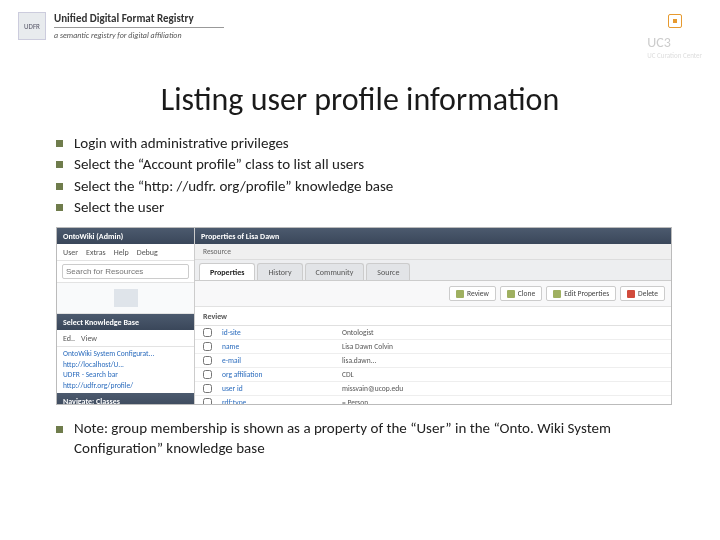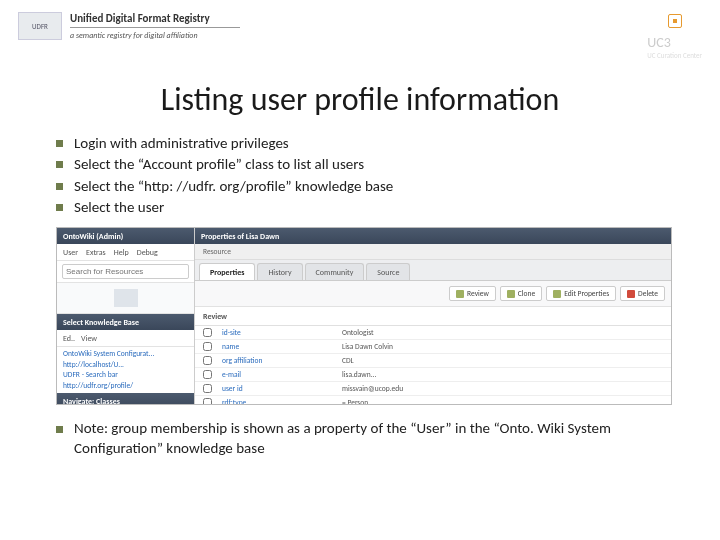--- a/index.html
+++ b/index.html
@@ -8,21 +8,21 @@
     font-family: "Segoe UI", Calibri, Arial, sans-serif;
     color: #222; position: relative;
   }
   
   .header {
     display: flex; justify-content: space-between; align-items: flex-start;
     padding: 12px 18px 6px 18px;
   }
   .header-left { display: flex; gap: 8px; }
   .logo-udfr {
-    width: 44px; height: 28px; background: #e8ebee; border: 1px solid #ccd;
+    width: 28px; height: 28px; background: #e8ebee; border: 1px solid #ccd;
     display: flex; align-items: center; justify-content: center;
     font-size: 7px; color: #556; line-height: 1;
   }
   .title-block { }
   .title-main { font-size: 11px; font-weight: bold; color: #333; }
   .title-rule { height: 1px; background: #999; width: 170px; margin: 2px 0; }
   .title-sub { font-size: 8px; font-style: italic; color: #555; }
   .logo-uc3 {
     display: flex; align-items: center; gap: 4px; padding-top: 2px; flex-direction: column;
   }
@@ -236,27 +236,27 @@
           <span class="k">id-site</span>
           <span class="v">Ontologist</span>
         </div>
       <div class="grow">
           <input type="checkbox" style="">
           <span class="k">name</span>
           <span class="v">Lisa Dawn Colvin</span>
         </div>
       <div class="grow">
           <input type="checkbox" style="">
+          <span class="k">e-mail</span>
+          <span class="v">lisa.dawn...</span>
+        </div>
+      <div class="grow">
+          <input type="checkbox" style="">
           <span class="k">org affiliation</span>
           <span class="v">CDL</span>
-        </div>
-      <div class="grow">
-          <input type="checkbox" style="">
-          <span class="k">e-mail</span>
-          <span class="v">lisa.dawn...</span>
         </div>
       <div class="grow">
           <input type="checkbox" style="">
           <span class="k">user id</span>
           <span class="v">missvain@ucop.edu</span>
         </div>
       <div class="grow">
           <input type="checkbox" style="">
           <span class="k">rdf:type</span>
           <span class="v">= Person</span>

